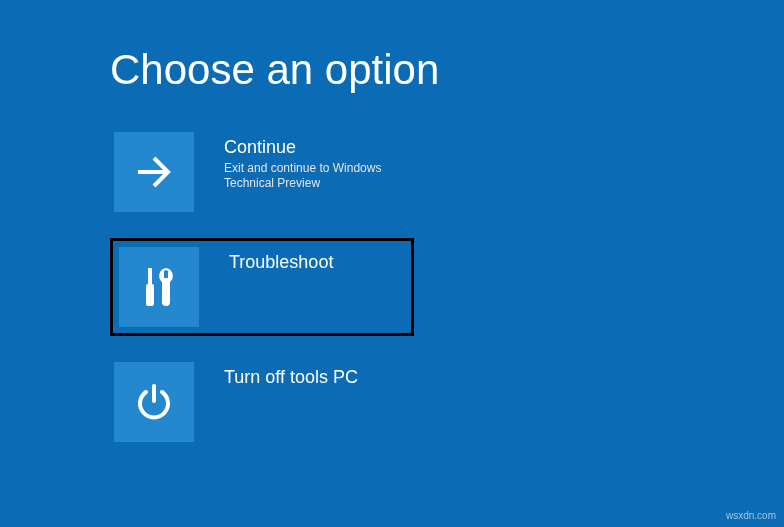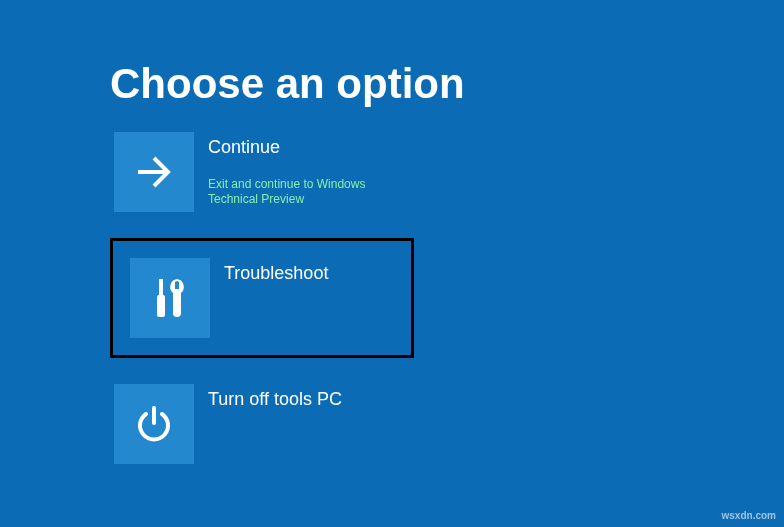--- a/index.html
+++ b/index.html
@@ -8,41 +8,42 @@
       height: 527px;
       background: #0c6bb5;
       font-family: 'Segoe UI', 'Segoe UI Light', Arial, sans-serif;
       color: #ffffff;
       overflow: hidden;
       position: relative;
     }
     .title {
       position: absolute;
       left: 110px;
-      top: 60px;
+      top: 46px;
       font-size: 42px;
-      font-weight: 700;
+      font-weight: 400;
       letter-spacing: 0px;
     }
     .options {
       position: absolute;
       left: 110px;
       top: 128px;
     }
     .option {
       display: flex;
       align-items: flex-start;
       margin-bottom: 22px;
       width: 304px;
       border: 3px solid transparent;
       padding: 1px;
+      gap: 16px;
     }
     .option.highlight {
       border: 3px solid #000000;
-      padding: 17px;
+      padding: 6px;
     }
     .tile {
       width: 80px;
       height: 80px;
       background: #2488cf;
       display: flex;
       align-items: center;
       justify-content: center;
       flex-shrink: 0;
     }
@@ -51,32 +52,31 @@
     }
     .opt-title {
       font-size: 18px;
       font-weight: 400;
       line-height: 22px;
     }
     .opt-desc {
       font-size: 12px;
       font-weight: 400;
       line-height: 15px;
-      margin-top: 19px;
+      margin-top: 3px;
       max-width: 195px;
-      color: #86efac;
+      color: #e5e5e5;
     }
     .watermark {
       position: absolute;
       right: 8px;
       bottom: 6px;
       font-size: 10px;
       color: #9fc4e4;
       font-family: Arial, sans-serif;
-      font-weight: bold;
     }
   </style>
 </head>
 <body>
 
 <div class="title">Choose an option</div>
 
 <div class="options">
 
   <div class="option">

